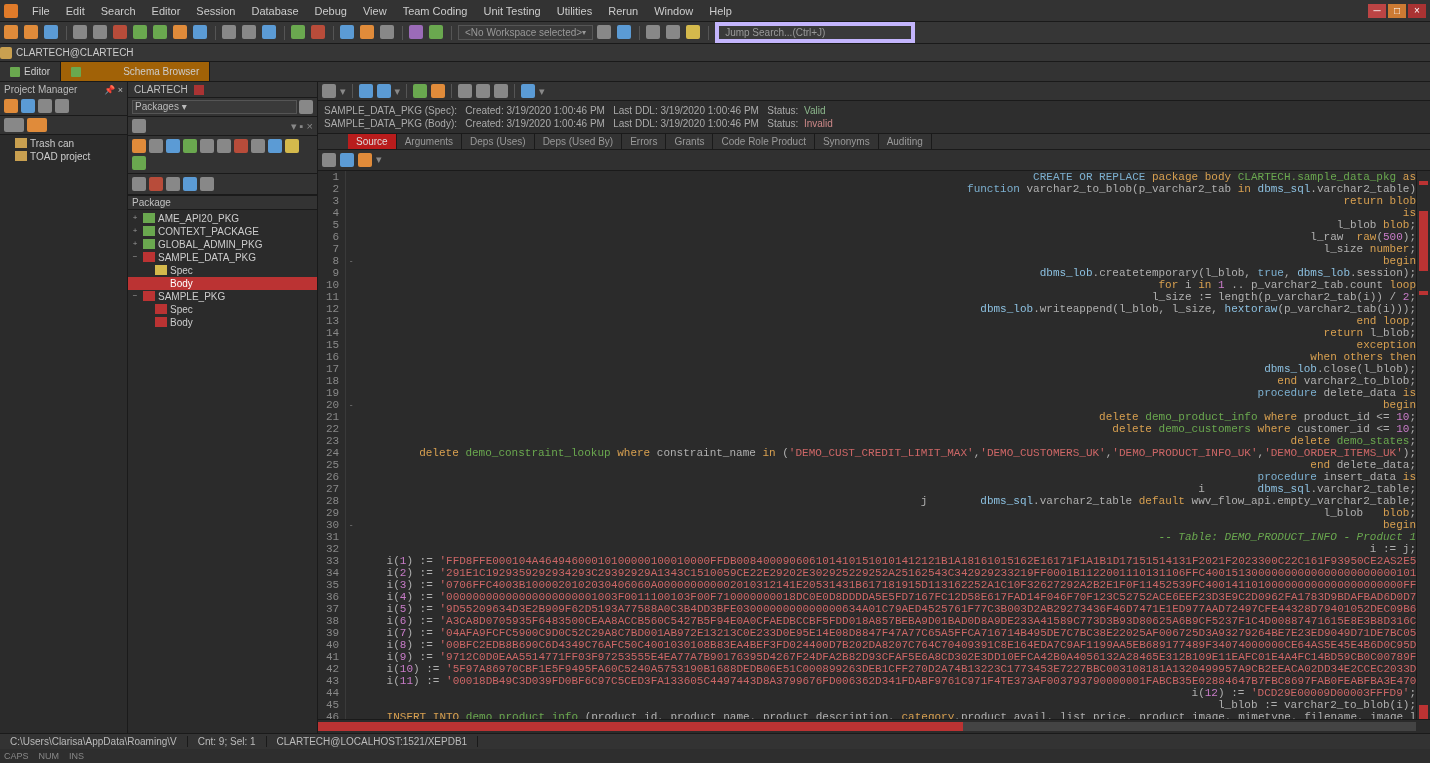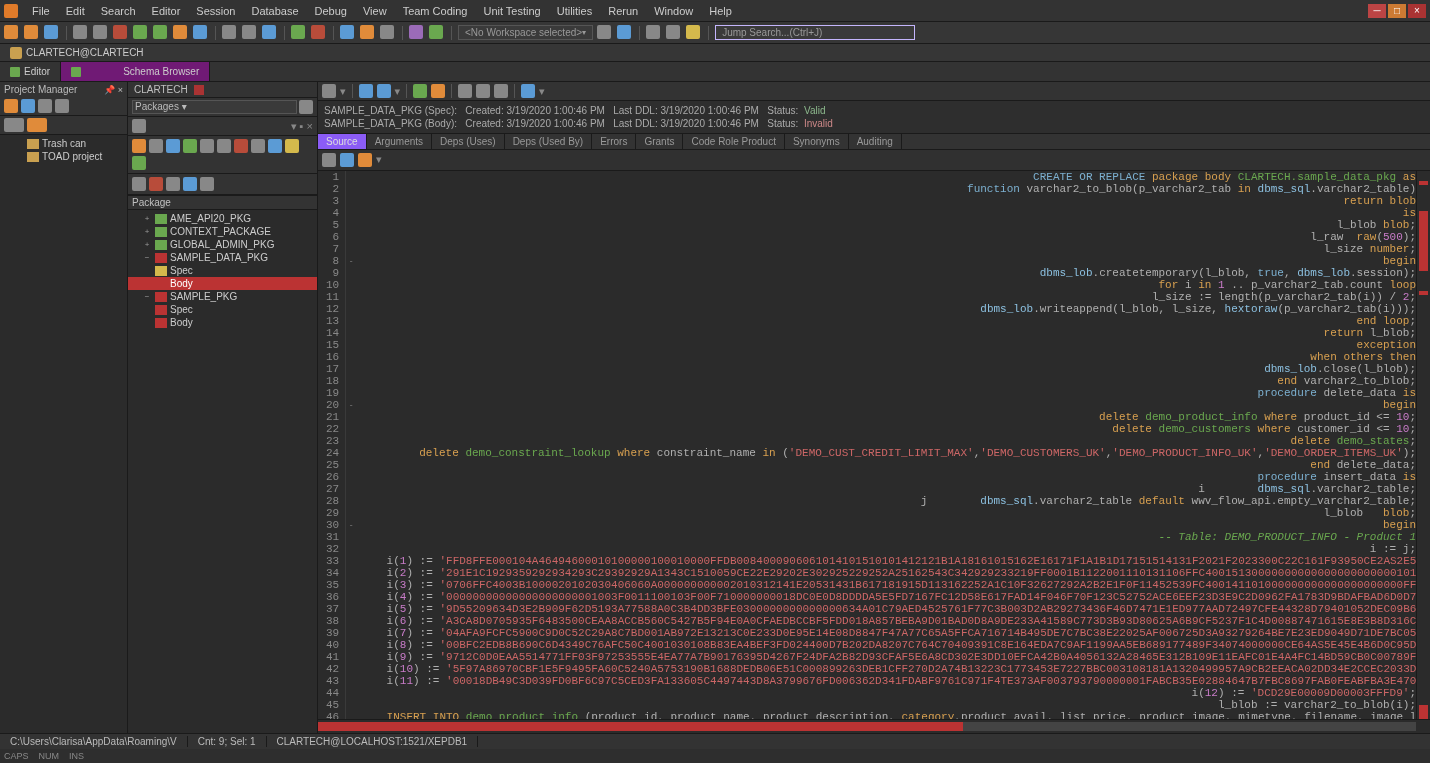--- a/index.html
+++ b/index.html
@@ -16,53 +16,53 @@
 .win-min { background:#bb4444; }
 .win-max { background:#cc7a33; }
 .win-close { background:#aa3333; }
 
 
 .toolbar { display:flex; align-items:center; background:#363636; height:22px; padding:0 4px; gap:4px; border-bottom:1px solid #1a1a1a; }
 .tb-btn { width:16px; height:16px; display:inline-block; }
 .tb-sep { width:1px; height:14px; background:#555; margin:0 2px; }
 .tb-combo { background:#3a3a3a; border:1px solid #555; color:#999; padding:1px 6px; font-size:10px; min-width:120px; display:flex; align-items:center; }
 .tb-combo .arrow { margin-left:auto; font-size:8px; }
-.tb-search { background:#3a3a3a; border:1px solid #c4b5fd; color:#999; padding:1px 6px; font-size:10px; min-width:200px; }
+.tb-search { background:#3a3a3a; border:4px solid #c4b5fd; color:#999; padding:1px 6px; font-size:10px; min-width:200px; }
 .ico { width:14px; height:14px; display:inline-block; background:#777; border-radius:2px; }
 .ico-red { background:#b84c3a; }
 .ico-green { background:#6aa84f; }
 .ico-blue { background:#5b9bd5; }
 .ico-orange { background:#e08b3a; }
 .ico-yellow { background:#d4b94c; }
 .ico-purple { background:#9b6bb8; }
 .ico-gray { background:#888; }
 
-.contextbar { background:#363636; height:18px; padding:0 10px; display:flex; align-items:center; font-size:10px; color:#ccc; border-bottom:1px solid #1a1a1a; }
+.contextbar { background:#363636; height:18px; padding:0 0; display:flex; align-items:center; font-size:10px; color:#ccc; border-bottom:1px solid #1a1a1a; }
 .contextbar .db-icon { width:12px; height:12px; background:#c9a050; margin-right:4px; border-radius:2px; }
 
 .doc-tabs { display:flex; background:#333; height:20px; border-bottom:1px solid #1a1a1a; }
 .doc-tab { padding:2px 10px; font-size:10px; color:#ccc; display:flex; align-items:center; gap:4px; border-right:1px solid #1a1a1a; }
-.doc-tab.active { background:#701a75;gap:42px; }
+.doc-tab.active { background:#a16207;gap:42px; }
 .doc-tab .t-icon { width:10px; height:10px; background:#6aa84f; border-radius:1px; }
 
 
 .main { flex:1; display:flex; overflow:hidden; }
 .panel { background:#2b2b2b; border-right:1px solid #1a1a1a; display:flex; flex-direction:column; }
 .left-panel { width:128px; }
 .mid-panel { width:190px; }
 .editor-panel { flex:1; display:flex; flex-direction:column; overflow:hidden; }
 
 .panel-title { background:#333; padding:2px 4px; font-size:10px; color:#bbb; display:flex; align-items:center; }
 .panel-title .pin { margin-left:auto; font-size:9px; }
 .panel-toolbar { display:flex; align-items:center; gap:3px; padding:2px 4px; background:#333; border-bottom:1px solid #1a1a1a; }
 .panel-toolbar .pt-btn { width:14px; height:14px; }
 .pkg-hdr { background:#333; padding:1px 4px; font-size:10px; border-top:1px solid #1a1a1a; border-bottom:1px solid #1a1a1a; }
 
 .tree { flex:1; overflow:auto; padding:2px 0; }
-.tree-node { display:flex; align-items:center; padding:1px 14px; font-size:10px; color:#ccc; white-space:nowrap; }
+.tree-node { display:flex; padding:1px 2px; font-size:10px; color:#ccc; white-space:nowrap; }
 .tree-node .exp { width:10px; text-align:center; color:#999; font-size:8px; }
 .tree-node .nicon { width:12px; height:10px; margin:0 3px; display:inline-block; }
 .tree-node.sel { background:#bb3333; color:#fff; }
 .lvl1 { padding-left:14px; }
 .nfolder { background:#c9a050; }
 .nred { background:#bb3333; }
 .ngreen { background:#6aa84f; }
 .nyellow { background:#d4b94c; }
 
 .mid-tab { background:#333; padding:2px 6px; font-size:10px; border-bottom:1px solid #1a1a1a; display:flex; align-items:center; }
@@ -72,21 +72,21 @@
 .mid-iconrow { display:flex; flex-wrap:wrap; gap:3px; padding:3px 4px; background:#333; border-bottom:1px solid #1a1a1a; }
 .mid-iconrow .mi { width:14px; height:14px; }
 
 
 .ed-toolbar { display:flex; align-items:center; gap:4px; background:#333; padding:2px 4px; border-bottom:1px solid #1a1a1a; }
 .ed-info { padding:3px 6px; font-size:10px; color:#aaa; background:#2e2e2e; border-bottom:1px solid #1a1a1a; line-height:1.3; }
 .ed-info .status-valid { color:#8cb88c;margin-top:45px; }
 .ed-info .status-invalid { color:#cc8888; }
 .ed-tabs { display:flex; background:#333; border-bottom:1px solid #1a1a1a; font-size:10px; }
 .ed-tab { padding:2px 8px; border-right:1px solid #1a1a1a; color:#999; }
-.ed-tab.active { background:#8b5cf6; color:#ddd; }
+.ed-tab.active { background:#b91c1c; color:#ddd;margin-left:30px; }
 .ed-subtoolbar { display:flex; gap:4px; padding:3px 4px; background:#303030; border-bottom:1px solid #1a1a1a; }
 
 .code-area { flex:1; display:flex; overflow:hidden; font-family:Consolas,"Courier New",monospace; font-size:11px; line-height:12px; background:#2b2b2b; }
 .gutter { background:#2b2b2b; color:#888; text-align:right; padding:0 6px 0 8px; user-select:none; border-right:1px solid #3a3a3a; }
 .gutter .ln { height:12px; }
 .fold-col { width:10px; background:#2b2b2b; }
 .fold-col .fm { height:12px; color:#888; font-size:8px; text-align:center; }
 .code { flex:1; overflow:hidden; white-space:pre; position:relative;text-align:right; }
 .code .line { height:12px; padding-left:4px; }
 .vscroll { width:14px; background:#2b2b2b; border-left:1px solid #1a1a1a; position:relative; }

